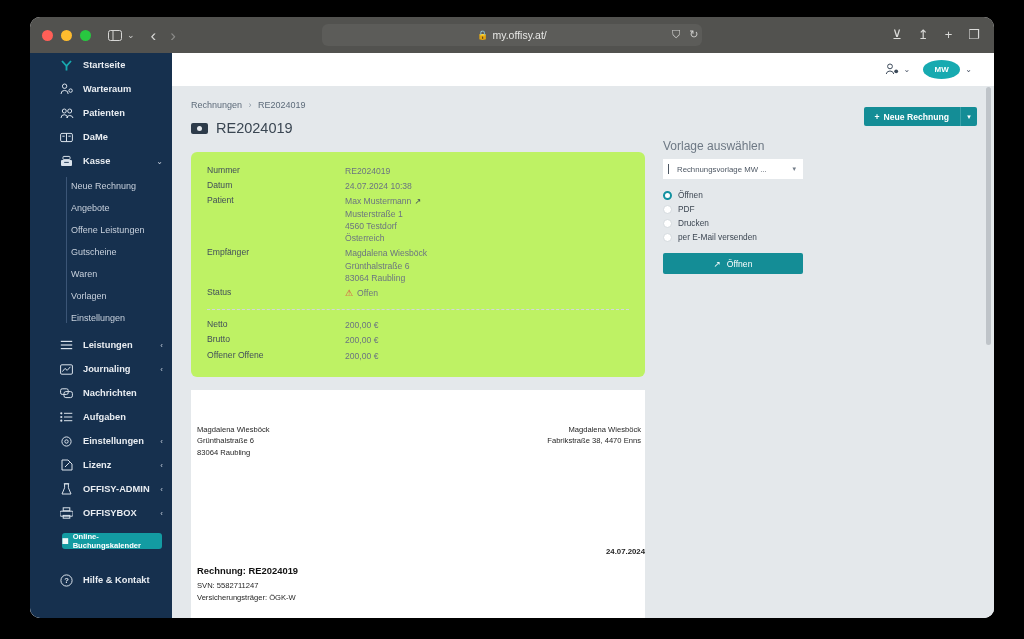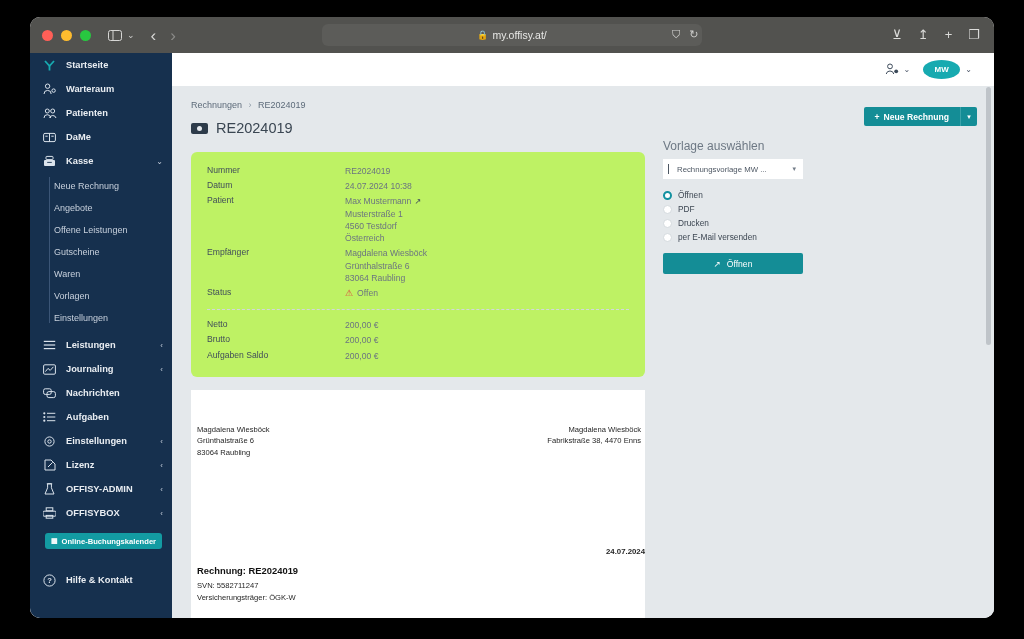--- a/index.html
+++ b/index.html
@@ -93,21 +93,21 @@
     position: relative;
   }
   #sidebar { background: #16325a; }
   #sidebar { background: #152f55; }
   #sidebar { background: #142e52; }
   #sidebar { background: #15305c; }
   #sidebar { background: #16325c; }
   #sidebar { background: #152e52; }
   #sidebar { background: #172f52; }
   #sidebar { background: #15305a; }
-  #sidebar { background: #142c4f; }
+  #sidebar { background: #142c4f; padding-left: 17px; }
   #sidebar { background: #16314f; }
   #sidebar { background: #142e52; }
   #sidebar { background: #15315a; }
   #sidebar { background: #142f58; }
   #sidebar { background: #132c52; }
   #sidebar { background: #152f57; }
   #sidebar { background: #16305a; }
   #sidebar { background: #15305b; }
   #sidebar { background: #14305a; }
   #sidebar { background: #163058; }
@@ -732,21 +732,21 @@
 
             <div class="info-row">
               <span class="k">Netto</span>
               <span class="v amt-gray">200,00 €</span>
             </div>
             <div class="info-row">
               <span class="k">Brutto</span>
               <span class="v amt-teal">200,00 €</span>
             </div>
             <div class="info-row">
-              <span class="k">Aufgaben Saldo</span>
+              <span class="k">Offener Offene</span>
               <span class="v amt-red">200,00 €</span>
             </div>
 
           </div>
 
           <div id="doc-preview">
             <div id="doc-inner">
               <div id="doc-addresses">
                 <div id="doc-addr-left">
                   <div>Magdalena Wiesböck</div>

